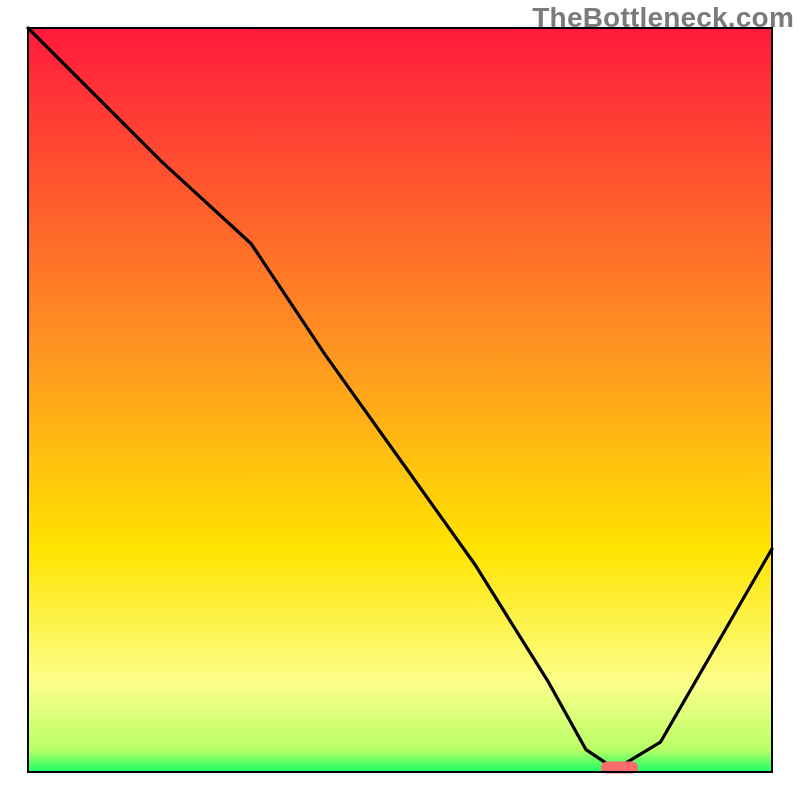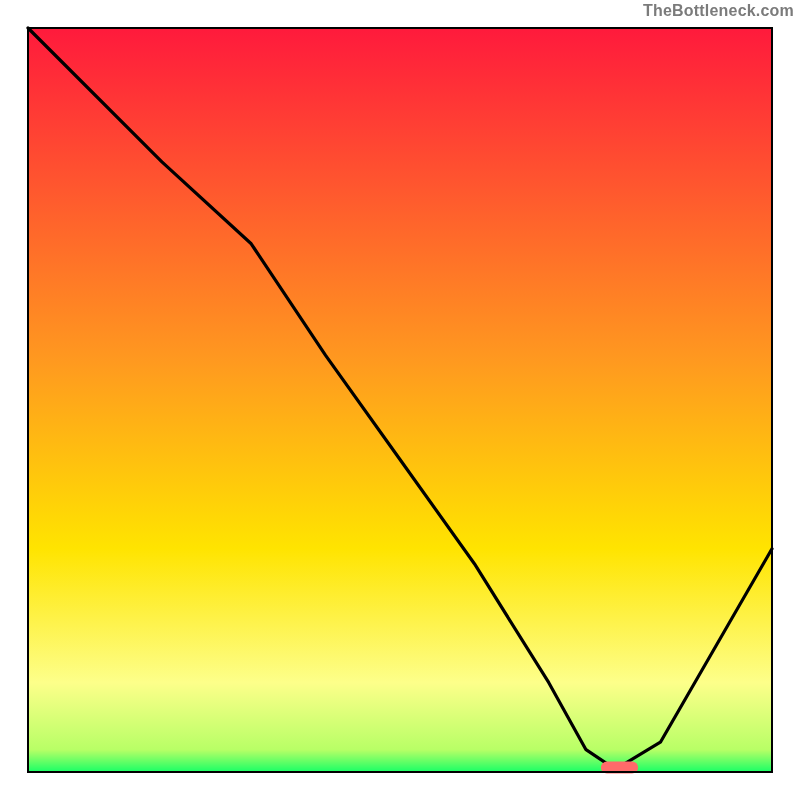--- a/index.html
+++ b/index.html
@@ -12,21 +12,21 @@
   }
   .chart-wrap {
     position: relative;
     width: 800px;
     height: 800px;
   }
   .watermark {
     position: absolute;
     top: 2px;
     right: 6px;
-    font-size: 16px;
+    font-size: 28px;
     font-weight: 600;
     color: #7b7b7b;
     letter-spacing: 0.2px;
     z-index: 5;
   }
   svg.bg, svg.lines, svg.frame {
     position: absolute;
     left: 0;
     top: 0;
   }

